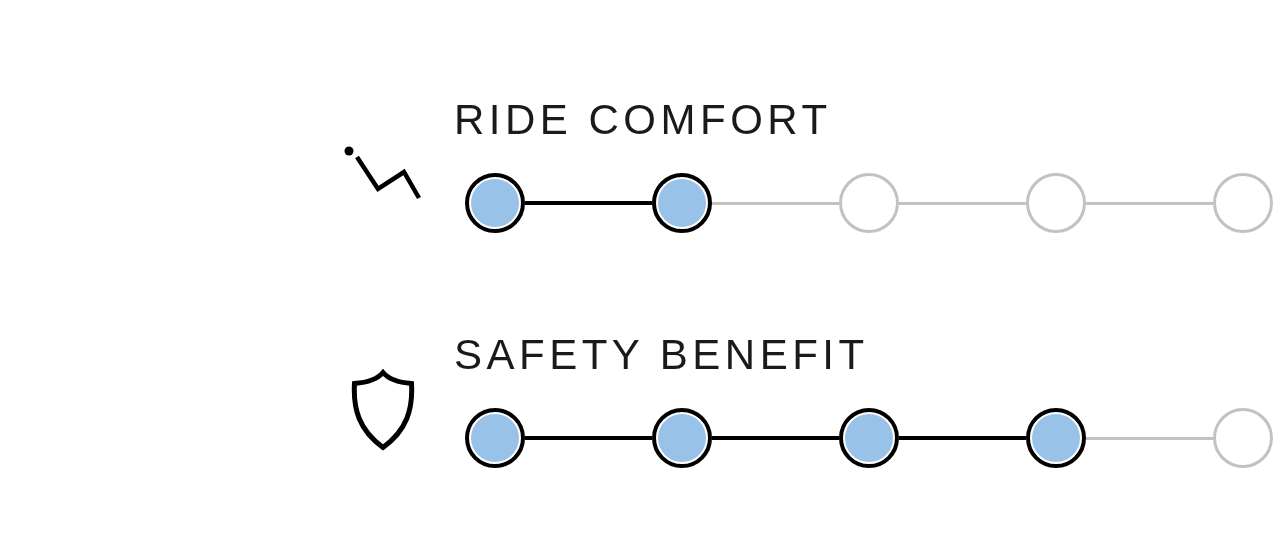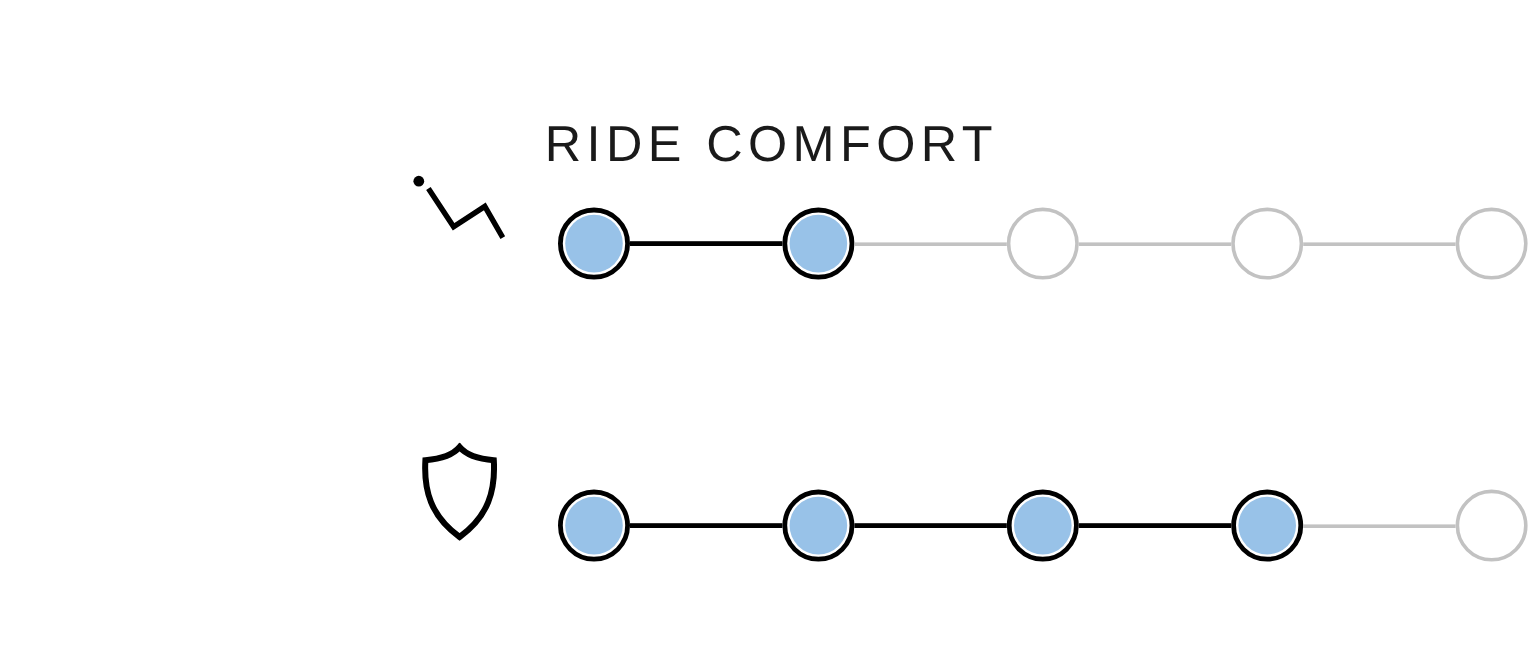--- a/index.html
+++ b/index.html
@@ -118,20 +118,21 @@
         <div class="dot-connector inactive"></div>
         <div class="rating-dot empty"></div>
       </div>
     </section>
     <section class="rating-row row-1">
       <span class="row-icon icon-shield">
         <svg width="70" height="82" viewBox="0 0 70 82" xmlns="http://www.w3.org/2000/svg">
           <path d="M35,3.5 C30,9.5 19,13.5 6.5,14.5 C5,40 11,61 35,78.5 C59,61 65,40 63.5,14.5 C51,13.5 40,9.5 35,3.5 Z" fill="none" stroke="#000" stroke-width="5"></path>
         </svg>
       </span>
+      <h2 class="row-label">SAFETY BENEFIT</h2>
       <div class="dot-track">
         <div class="rating-dot filled">
           <div class="dot-fill"></div>
         </div>
         <div class="dot-connector active"></div>
         <div class="rating-dot filled">
           <div class="dot-fill"></div>
         </div>
         <div class="dot-connector active"></div>
         <div class="rating-dot filled">

